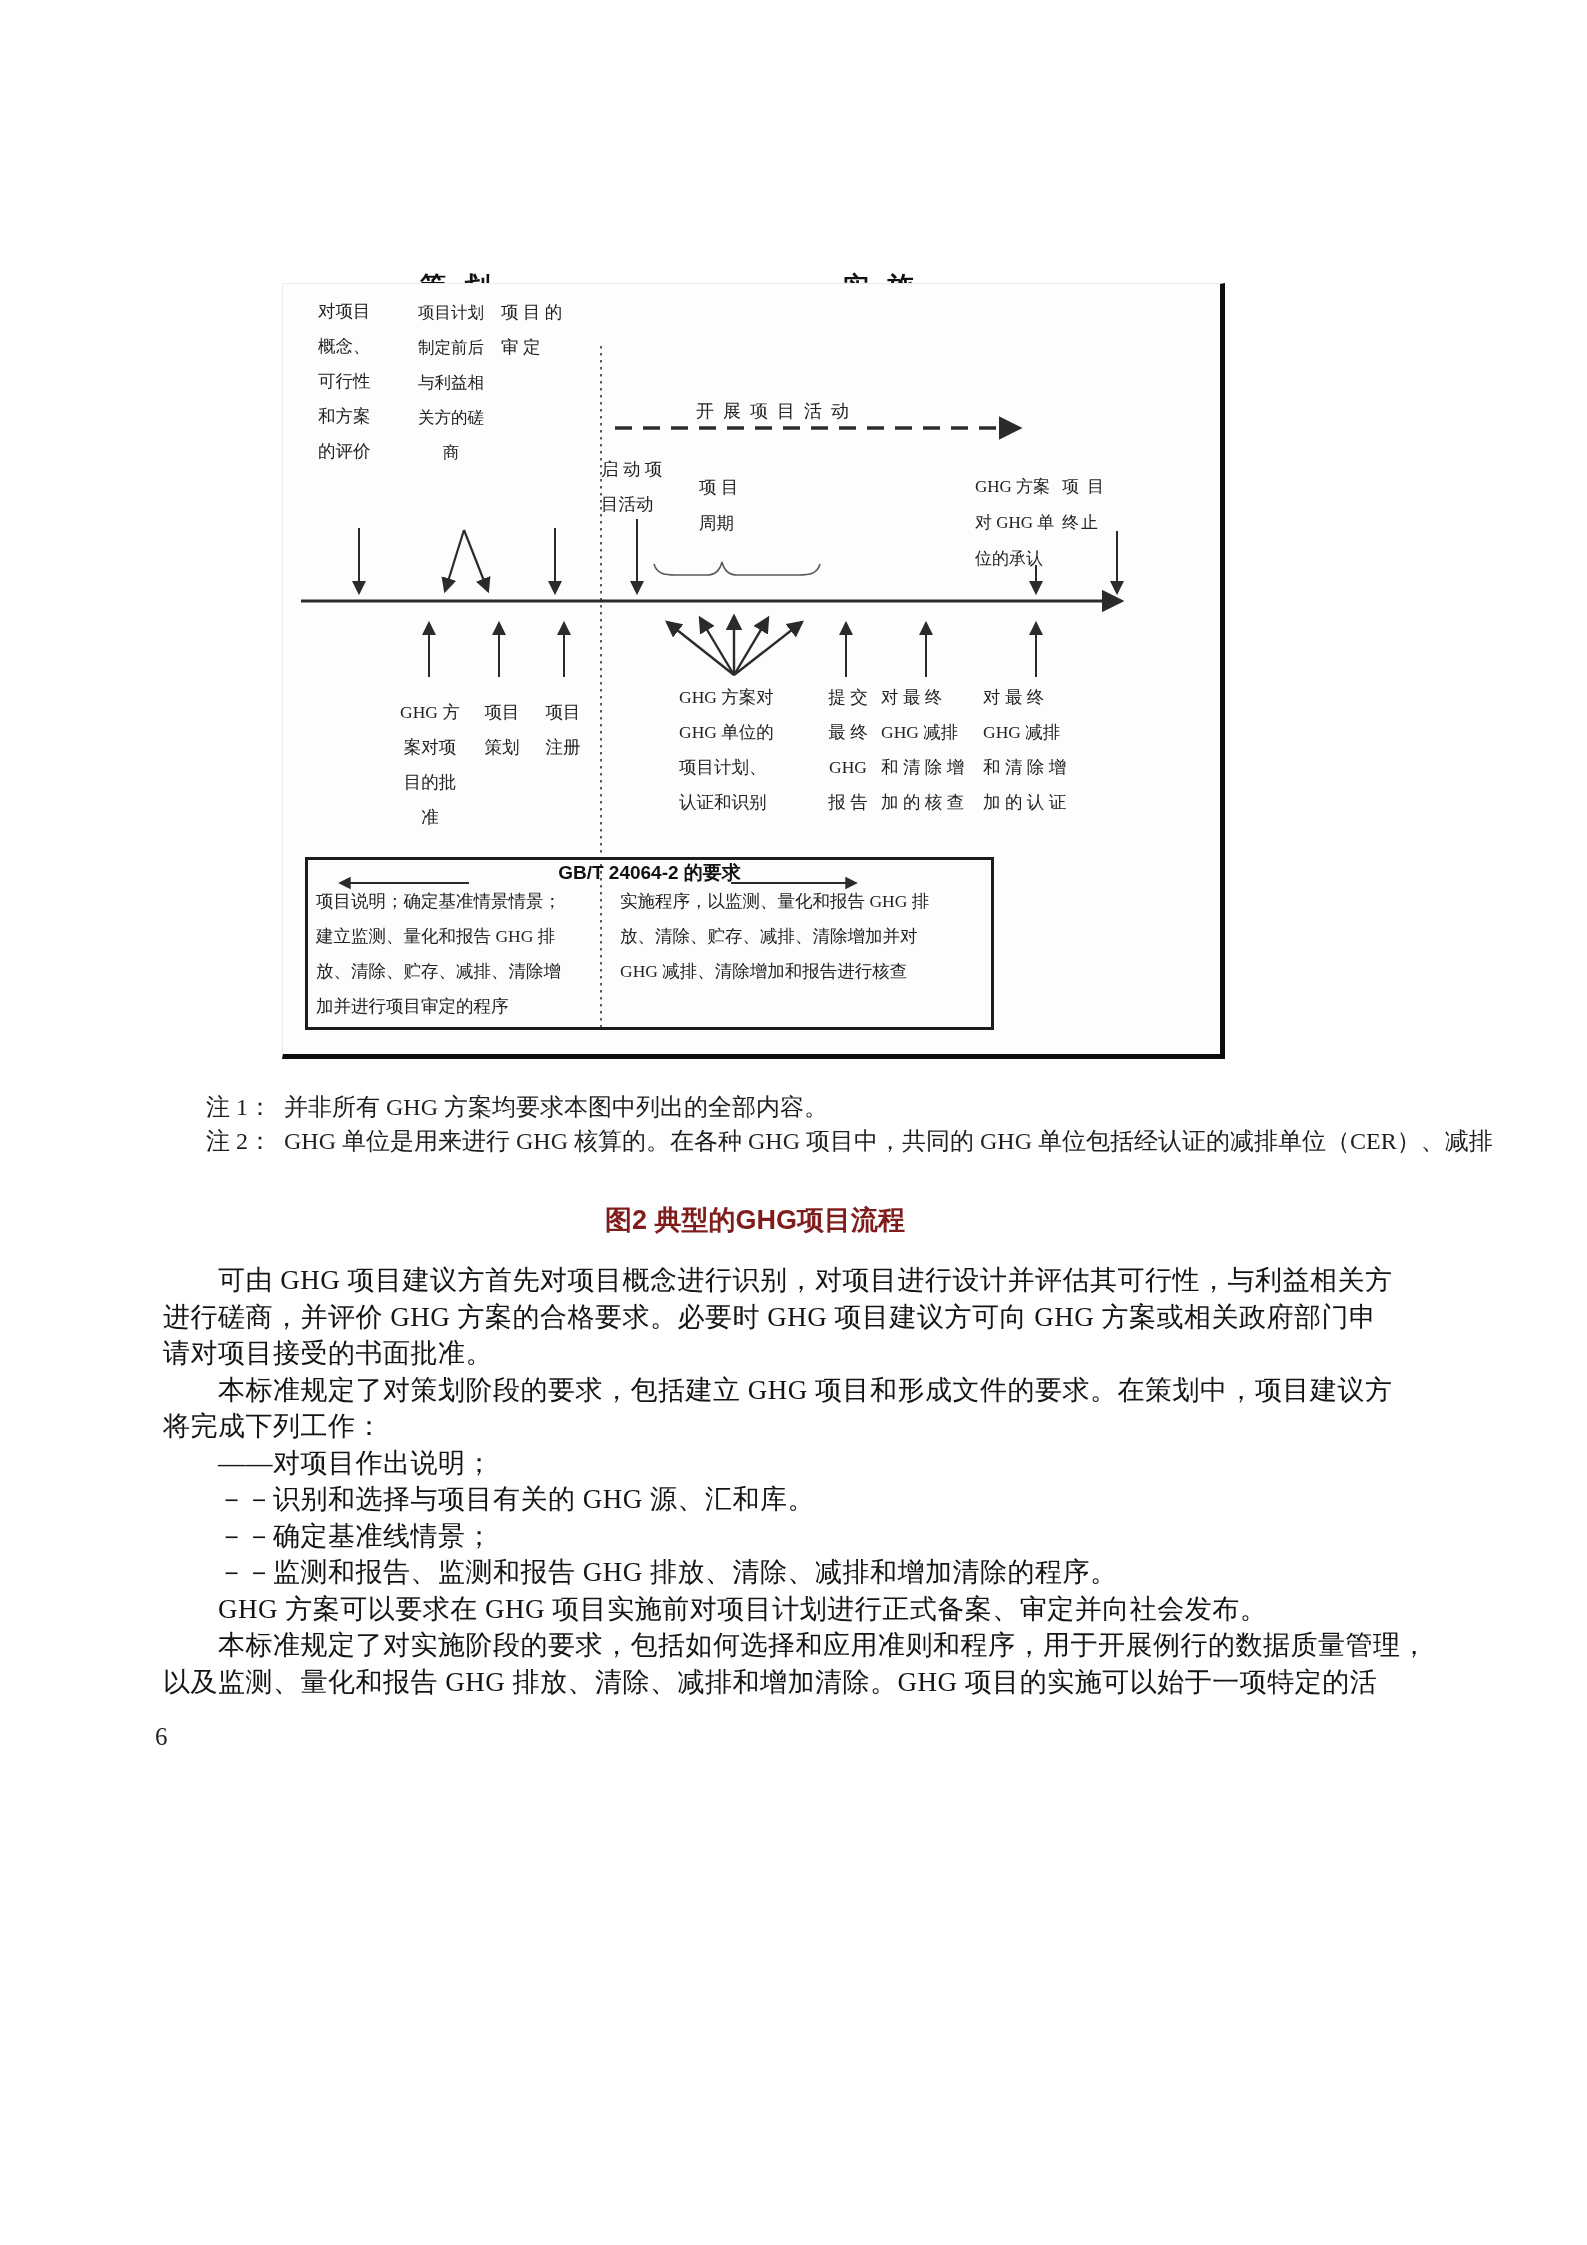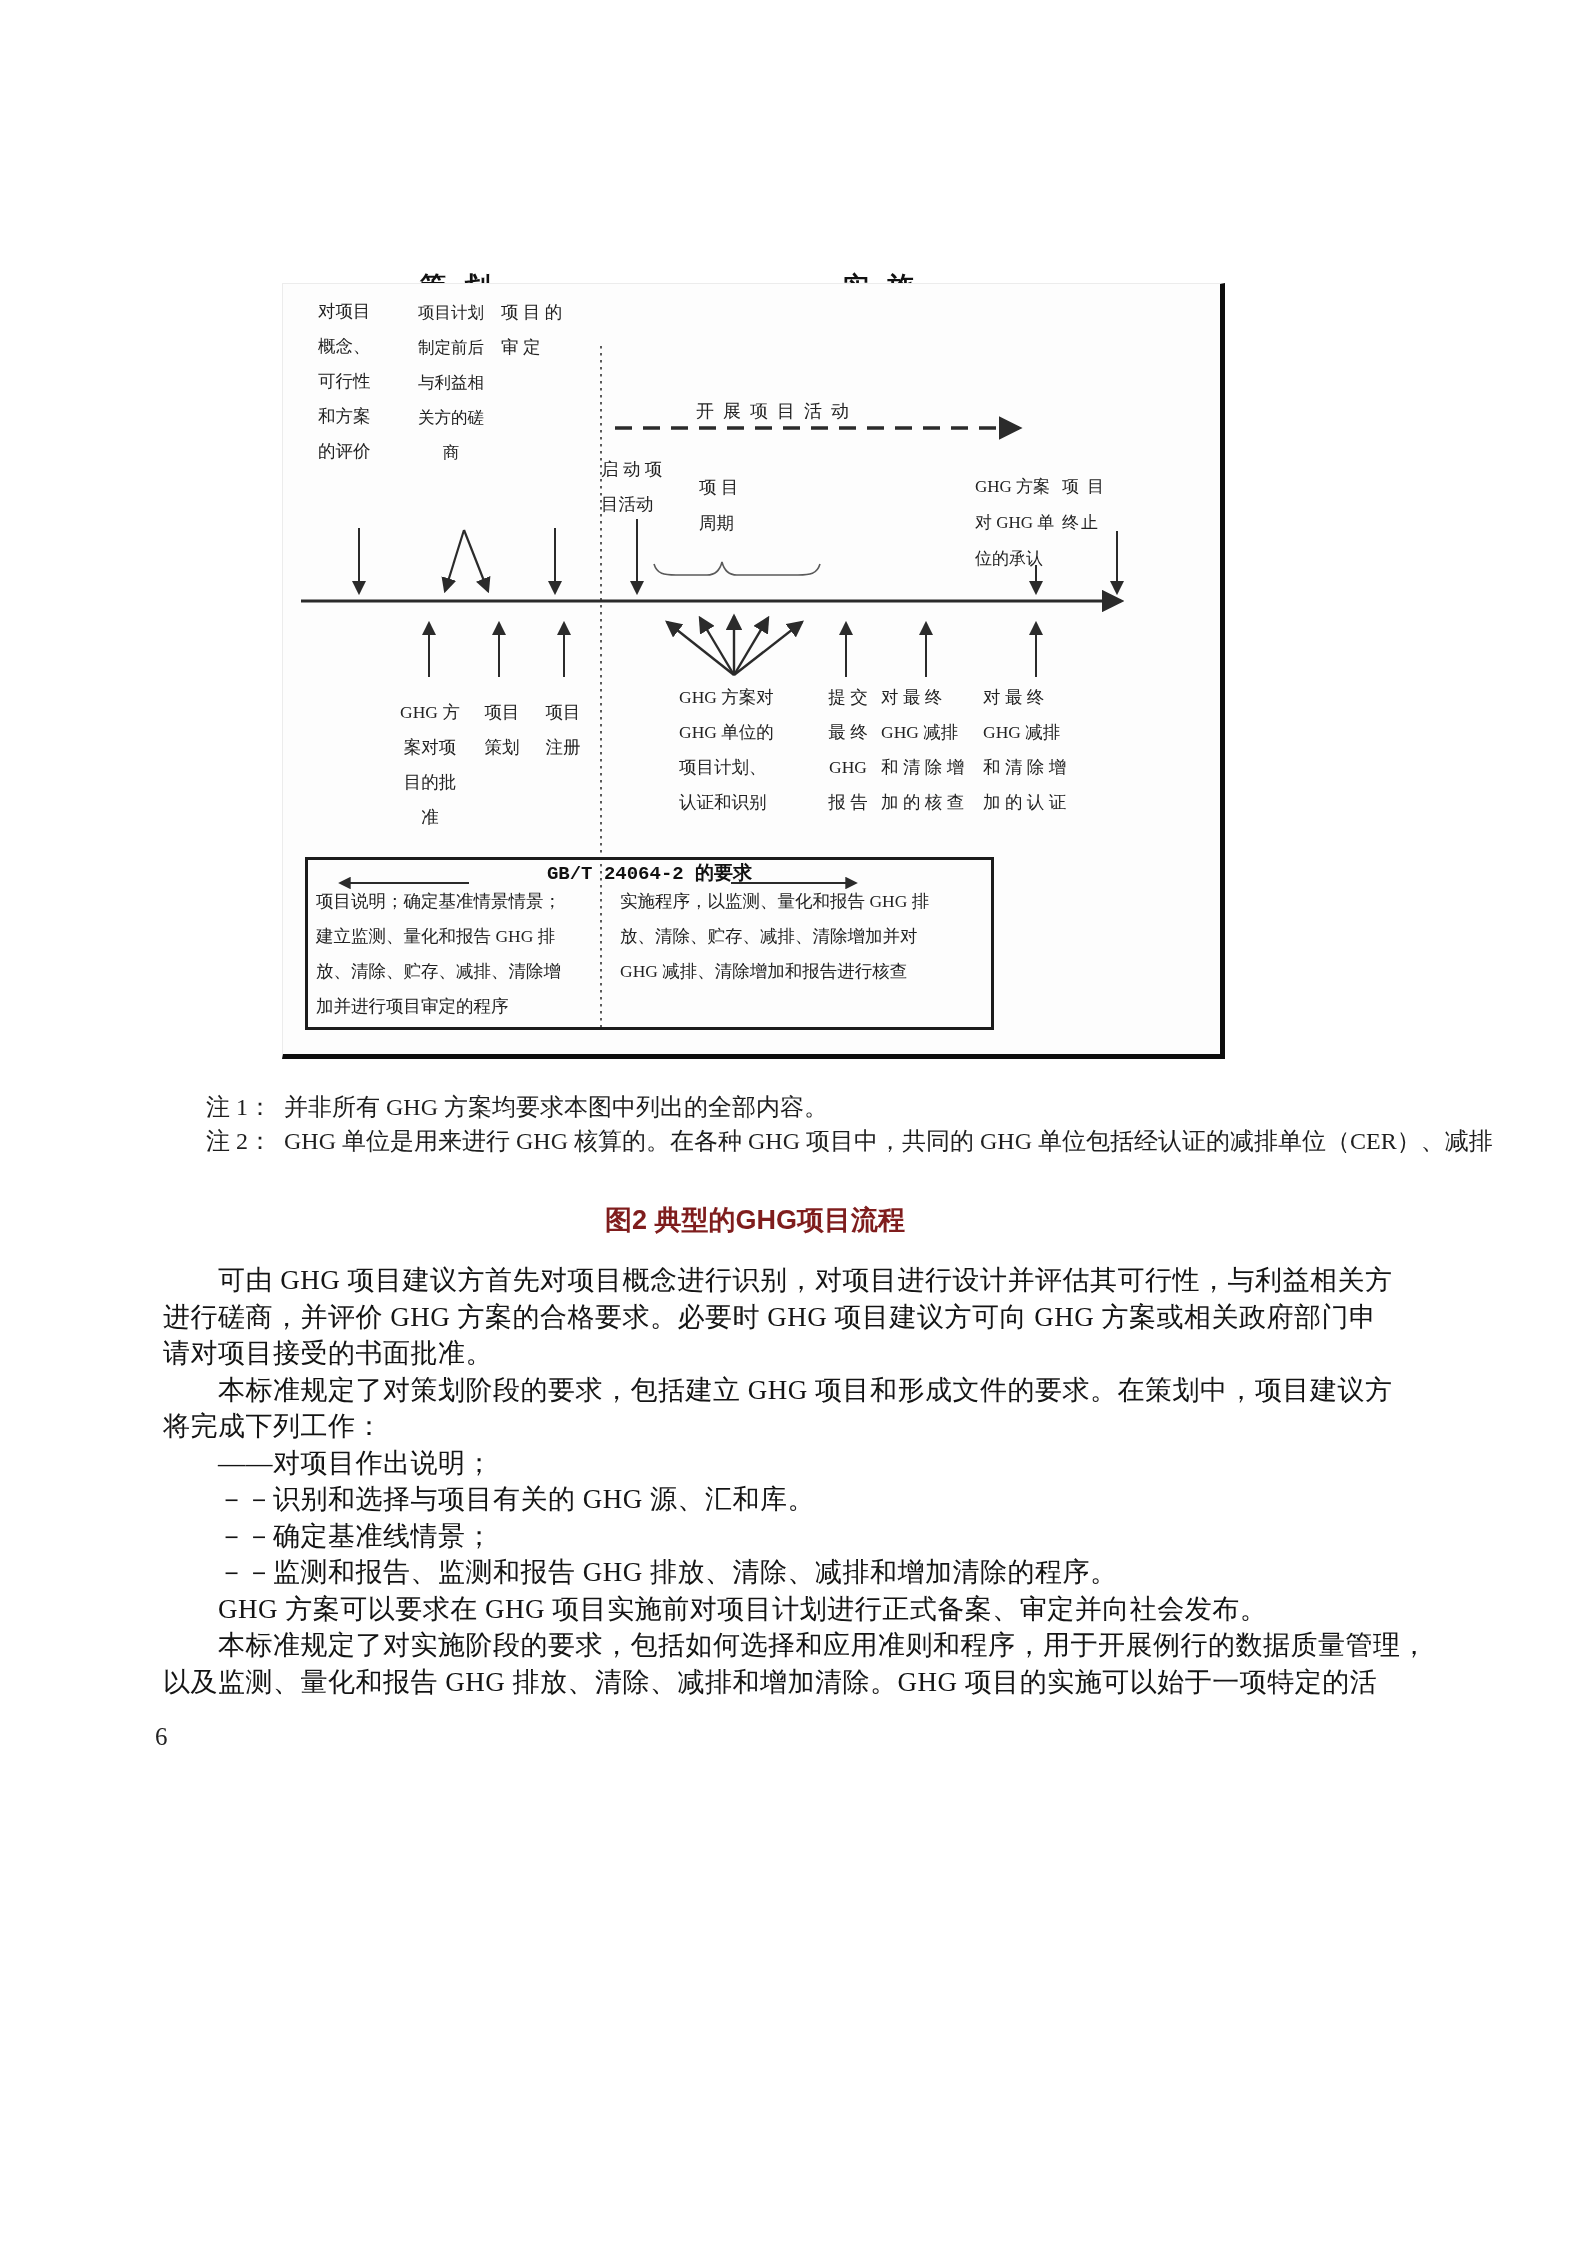--- a/index.html
+++ b/index.html
@@ -26,21 +26,21 @@
     white-space:pre-line;
   }
   .small{font-size:16.5px;}
   .ctr{text-align:center;}
   .reqbox{
     position:absolute; left:305px; top:857px; width:689px; height:173px;
     border:3px solid #1c1c1c; box-sizing:border-box; background:transparent;
   }
   .reqtitle{
     position:absolute; left:305px; top:860px; width:689px; text-align:center;
-    font-family:Liberation Mono, monospace;
+    font-family:Liberation Sans, sans-serif;
     font-weight:bold; font-size:19px; color:#111;
   }
   .note-line{font-size:24px; line-height:34px; white-space:pre; color:#1e1e1e;}
   .caption{
     position:absolute; left:40px; top:1202px; width:1430px; text-align:center;
     font-family:"Liberation Sans","DejaVu Sans",sans-serif;
     font-weight:bold; font-size:27px; color:#7f1d1d;
   }
   .bodyblock{position:absolute; left:163px; top:1262px; width:1360px;}
   .body-line{

